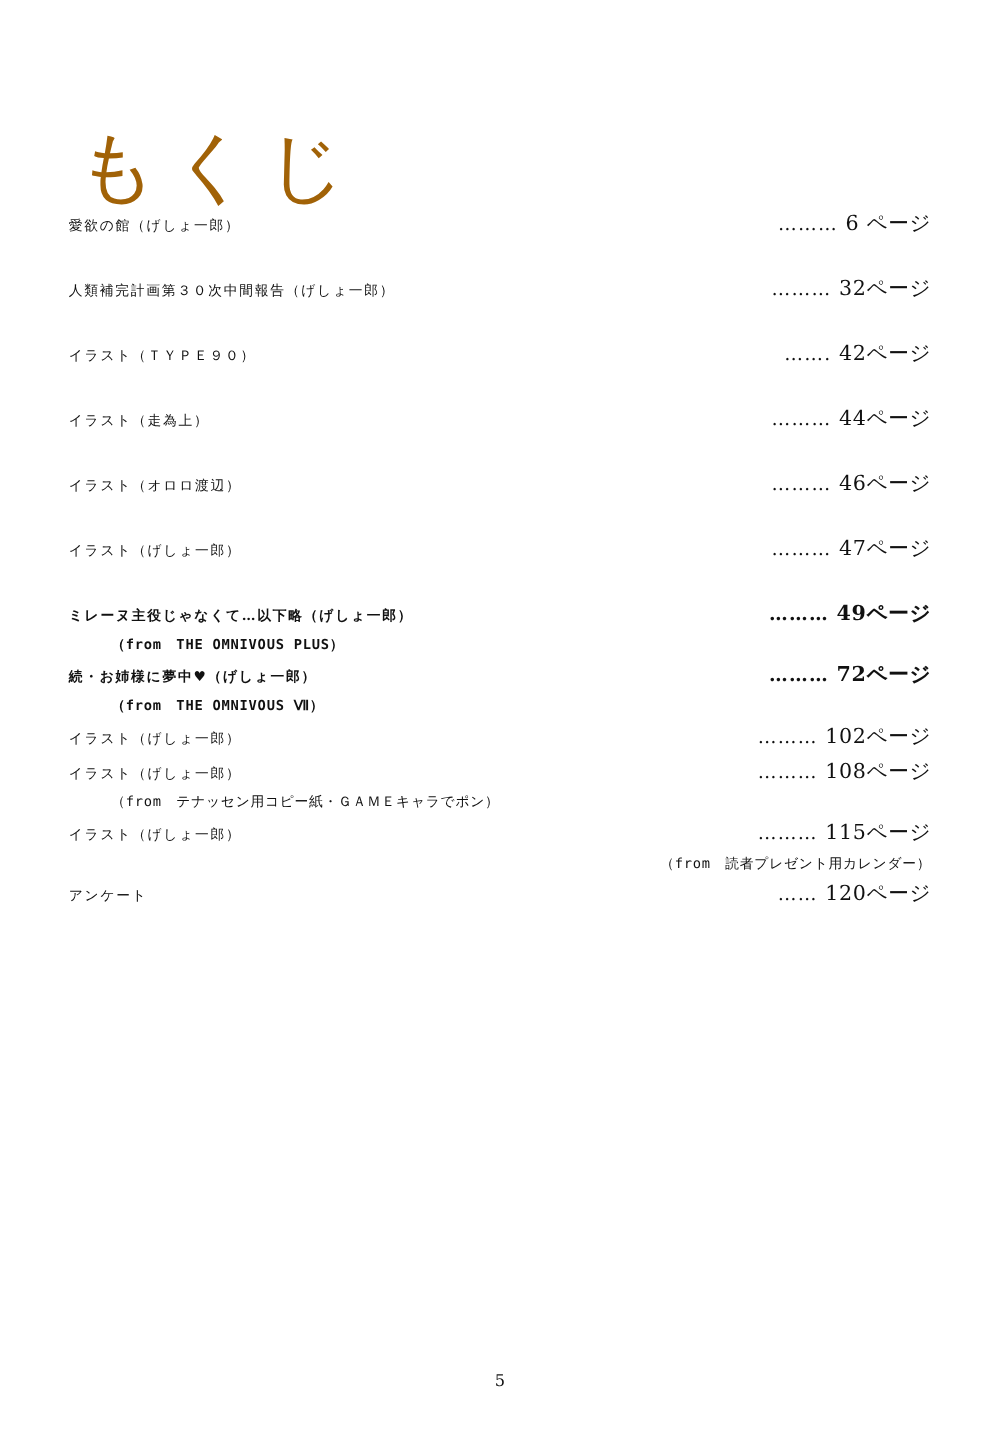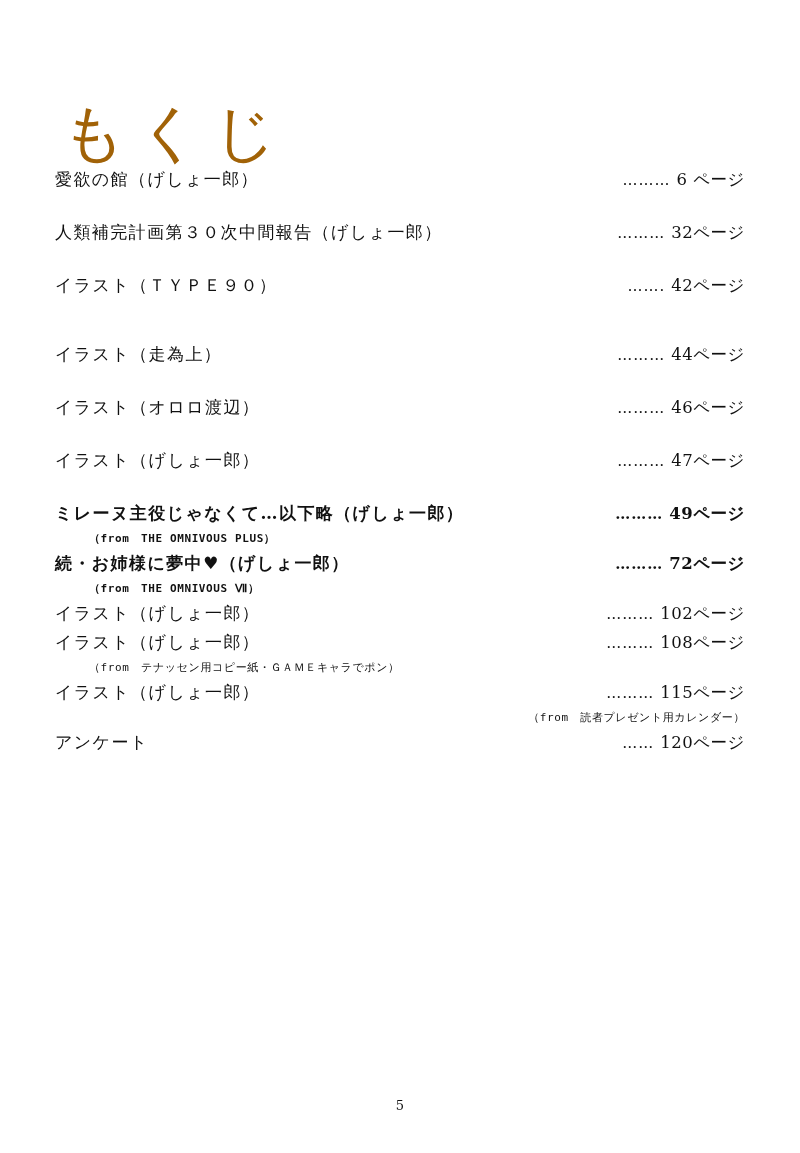--- a/index.html
+++ b/index.html
@@ -43,21 +43,21 @@
   .entry {
     position: relative;
     width: 100%;
   }
   .entry-main {
     display: flex;
     align-items: baseline;
     width: 100%;
   }
   .entry-label {
-    font-size: 17px;
+    font-size: 11px;
     letter-spacing: 1.4px;
     white-space: nowrap;
     font-family: "DejaVu Serif", "Liberation Serif", serif;
   }
   .entry-dots {
     flex: 1 1 auto;
     font-size: 15px;
     letter-spacing: 1px;
     text-align: right;
     overflow: hidden;
@@ -106,21 +106,21 @@
           <span class="entry-page">6 ページ</span>
         </div>
       </div>
       <div class="entry" style="margin-bottom: 30px;">
         <div class="entry-main">
           <span class="entry-label">人類補完計画第３０次中間報告（げしょ一郎）</span>
           <span class="entry-dots">………</span>
           <span class="entry-page">32ページ</span>
         </div>
       </div>
-      <div class="entry" style="margin-bottom: 46px;">
+      <div class="entry" style="margin-bottom: 30px;">
         <div class="entry-main">
           <span class="entry-label">イラスト（ＴＹＰＥ９０）</span>
           <span class="entry-dots">…….</span>
           <span class="entry-page">42ページ</span>
         </div>
       </div>
       <div class="entry" style="margin-bottom: 30px;">
         <div class="entry-main">
           <span class="entry-label">イラスト（走為上）</span>
           <span class="entry-dots">………</span>

